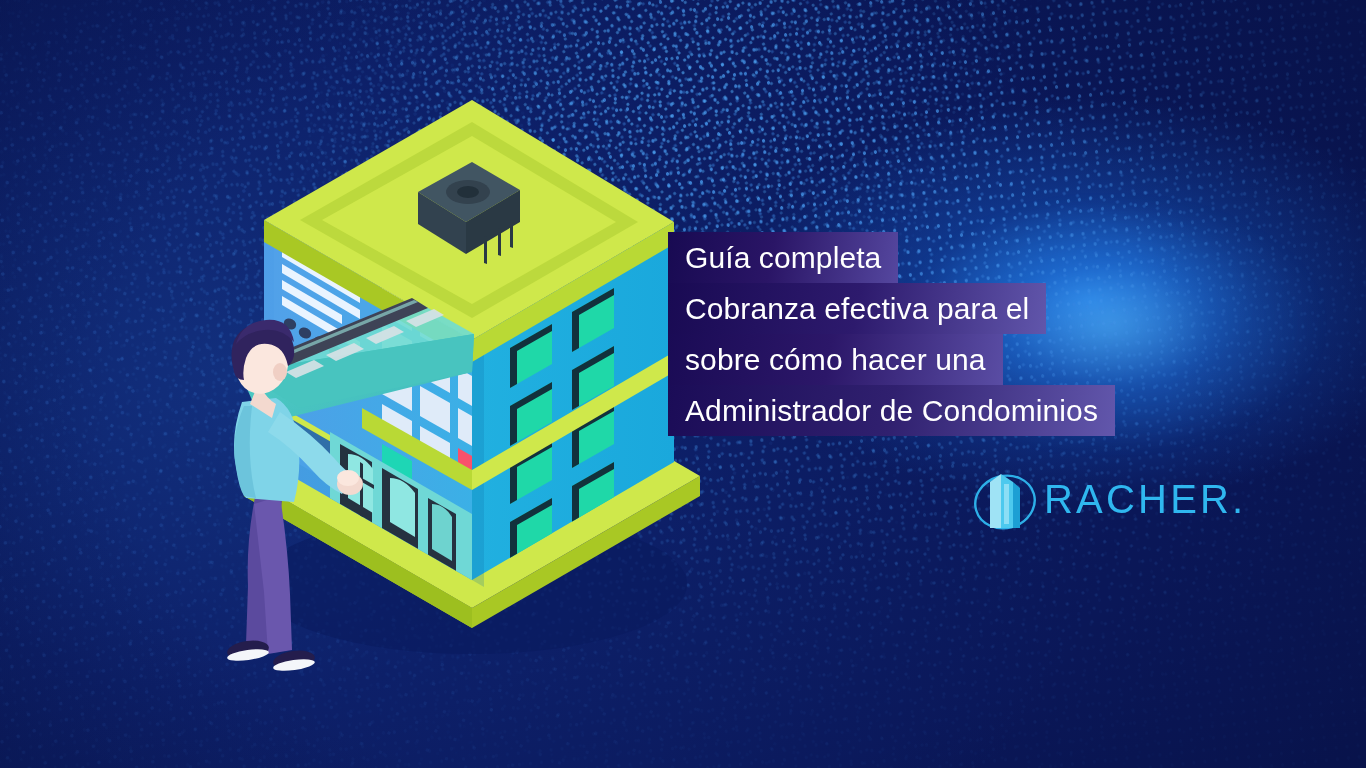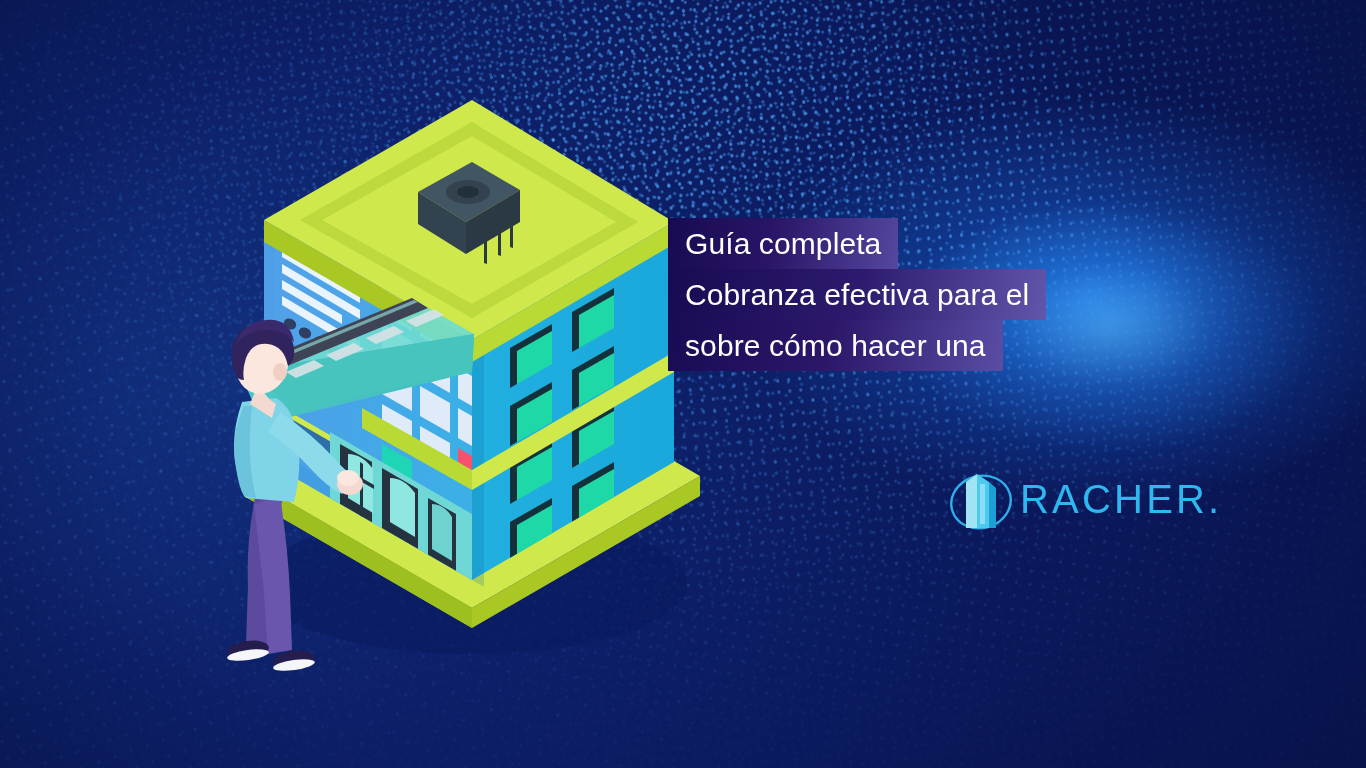--- a/index.html
+++ b/index.html
@@ -66,40 +66,40 @@
     opacity:.9;
   }
   .vignette{position:absolute;inset:0;
     background:radial-gradient(ellipse 1100px 820px at 640px 400px, rgba(0,0,0,0) 48%, rgba(4,10,48,.55) 100%);}
 
   
   #illus{position:absolute;left:222px;top:72px;width:500px;height:580px;}
   #illus svg{display:block;width:100%;height:100%;overflow:visible;}
 
   
-  #headline{position:absolute;left:668px;top:218px;width:600px;text-decoration:underline;}
+  #headline{position:absolute;left:668px;top:232px;width:600px;text-decoration:underline;}
   .hl-row{display:block;}
   .hl-line{
     display:inline-block;
     color:#ffffff;
     font-size:30px;
     line-height:51px;
     font-weight:400;
     letter-spacing:.1px;
     padding:0 17px 0 17px;
     white-space:nowrap;
     box-sizing:border-box;
   }
   .hl-1{background:linear-gradient(100deg,#180a52 0%, #2a1566 45%, #55479f 100%);}
   .hl-2{background:linear-gradient(100deg,#1a0b55 0%, #2c1769 48%, #5a4da4 100%);}
   .hl-3{background:linear-gradient(100deg,#190a53 0%, #2d1a6d 50%, #6156ab 100%);}
   .hl-4{background:linear-gradient(100deg,#1b0c57 0%, #30206f 50%, #6257ac 100%);}
 
   
-  #logo{position:absolute;left:944px;top:466px;display:flex;align-items:center;justify-content:flex-end;}
+  #logo{position:absolute;left:968px;top:466px;display:flex;align-items:center;justify-content:flex-end;}
   #logo-mark{width:74px;height:66px;flex:0 0 auto;}
   #logo-word{
     margin-left:2px;
     color:#2fb7ef;
     font-size:40px;
     line-height:40px;
     letter-spacing:3.2px;
     font-weight:300;
     white-space:nowrap;
     font-family:"Liberation Sans","DejaVu Sans",sans-serif;
@@ -325,20 +325,23 @@
   <div id="headline">
     <div class="hl-row">
       <span class="hl-line hl-1">Guía completa</span>
     </div>
     <div class="hl-row">
       <span class="hl-line hl-3">Cobranza efectiva para el</span>
     </div>
     <div class="hl-row">
       <span class="hl-line hl-2">sobre cómo hacer una</span>
     </div>
+    <div class="hl-row">
+      <span class="hl-line hl-4">Administrador de Condominios</span>
+    </div>
   </div>
 
   <div id="logo">
     <svg id="logo-mark" viewBox="0 0 74 66" xmlns="http://www.w3.org/2000/svg">
 
       <ellipse cx="37" cy="36" rx="30" ry="26" fill="none" stroke="#2fb7ef" stroke-width="2.4" transform="rotate(-16 37 36)" opacity=".95"></ellipse>
 
       <polygon points="22,16 33,8 33,62 22,62" fill="#9fe3f5"></polygon>
       <polygon points="33,8  45,16 45,62 33,62" fill="#4cc9ee"></polygon>
       <polygon points="45,16 52,22 52,62 45,62" fill="#1c9fd4"></polygon>

